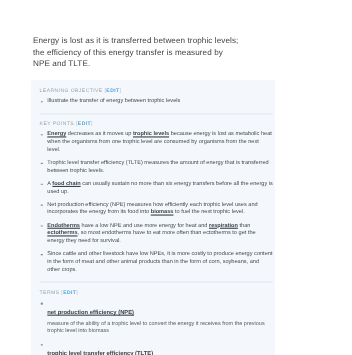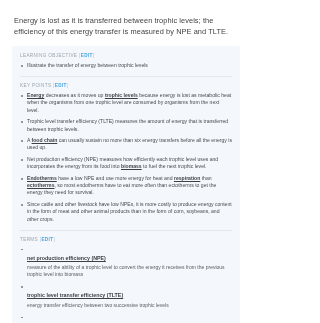--- a/index.html
+++ b/index.html
@@ -14,21 +14,21 @@
     font-family: "Liberation Sans", sans-serif;
     color: #3a3a3a;
     -webkit-font-smoothing: antialiased;
   }
 
   .page {
     width: 250px;
     height: 323px;
     position: relative;
     box-sizing: border-box;
-    padding: 0;
+    padding: 16px;
   }
 
   
   .lead {
     margin: 0;
     padding: 16px 14px 0 14px;
     font-size: 7.4px;
     line-height: 10.5px;
     color: #3f3f3f;
     letter-spacing: 0.01em;

